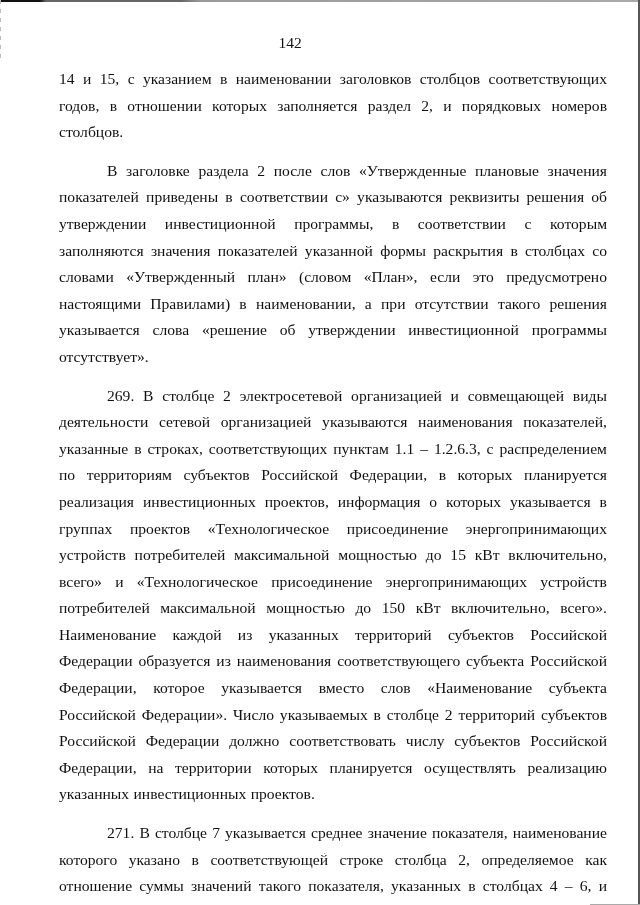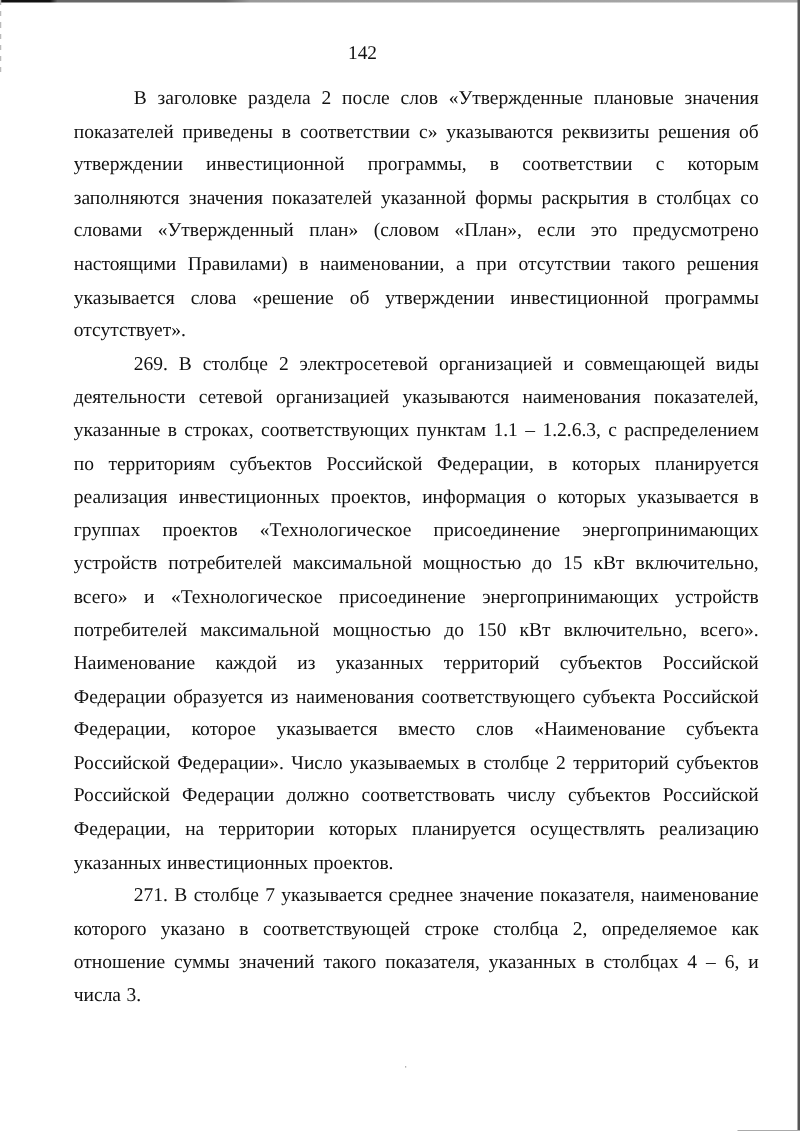--- a/index.html
+++ b/index.html
@@ -32,37 +32,38 @@
   .body-text {
     position: absolute; left: 59px; top: 66px; width: 548px;
     font-family: "Liberation Serif", serif; font-size: 15.6px; color: #111;
     line-height: 26.6px;
   }
   .para {
     margin: 0; text-align: justify; text-align-last: left;
     word-spacing: 0.5px;
   }
   .para.indent { text-indent: 48px; }
-  .para.gap-before { margin-top: 0; }
+  .para.gap-before { margin-top: 12px; }
   .stray-dot {
     position: absolute; left: 324px; top: 853px; width: 1px; height: 1px; background: #999;
   }
 </style>
 </head>
 <body>
 
 <div class="page">
   <div class="scan-top"></div>
   <div class="scan-left"></div>
   <div class="scan-right"></div>
   <div class="scan-bottom"></div>
 
   <div class="page-number">142</div>
 
   <div class="body-text">
+    <p class="para">14 и 15, с указанием в наименовании заголовков столбцов соответствующих годов, в отношении которых заполняется раздел 2, и порядковых номеров столбцов.</p>
     <p class="para indent gap-before">В заголовке раздела 2 после слов «Утвержденные плановые значения показателей приведены в соответствии с» указываются реквизиты решения об утверждении инвестиционной программы, в соответствии с которым заполняются значения показателей указанной формы раскрытия в столбцах со словами «Утвержденный план» (словом «План», если это предусмотрено настоящими Правилами) в наименовании, а при отсутствии такого решения указывается слова «решение об утверждении инвестиционной программы отсутствует».</p>
     <p class="para indent gap-before">269. В столбце 2 электросетевой организацией и совмещающей виды деятельности сетевой организацией указываются наименования показателей, указанные в строках, соответствующих пунктам 1.1 – 1.2.6.3, с распределением по территориям субъектов Российской Федерации, в которых планируется реализация инвестиционных проектов, информация о которых указывается в группах проектов «Технологическое присоединение энергопринимающих устройств потребителей максимальной мощностью до 15 кВт включительно, всего» и «Технологическое присоединение энергопринимающих устройств потребителей максимальной мощностью до 150 кВт включительно, всего». Наименование каждой из указанных территорий субъектов Российской Федерации образуется из наименования соответствующего субъекта Российской Федерации, которое указывается вместо слов «Наименование субъекта Российской Федерации». Число указываемых в столбце 2 территорий субъектов Российской Федерации должно соответствовать числу субъектов Российской Федерации, на территории которых планируется осуществлять реализацию указанных инвестиционных проектов.</p>
     <p class="para indent gap-before">271. В столбце 7 указывается среднее значение показателя, наименование которого указано в соответствующей строке столбца 2, определяемое как отношение суммы значений такого показателя, указанных в столбцах 4 – 6, и числа 3.</p>
 
   </div>
 
   <div class="stray-dot"></div>
 </div>
 
 </body></html>

